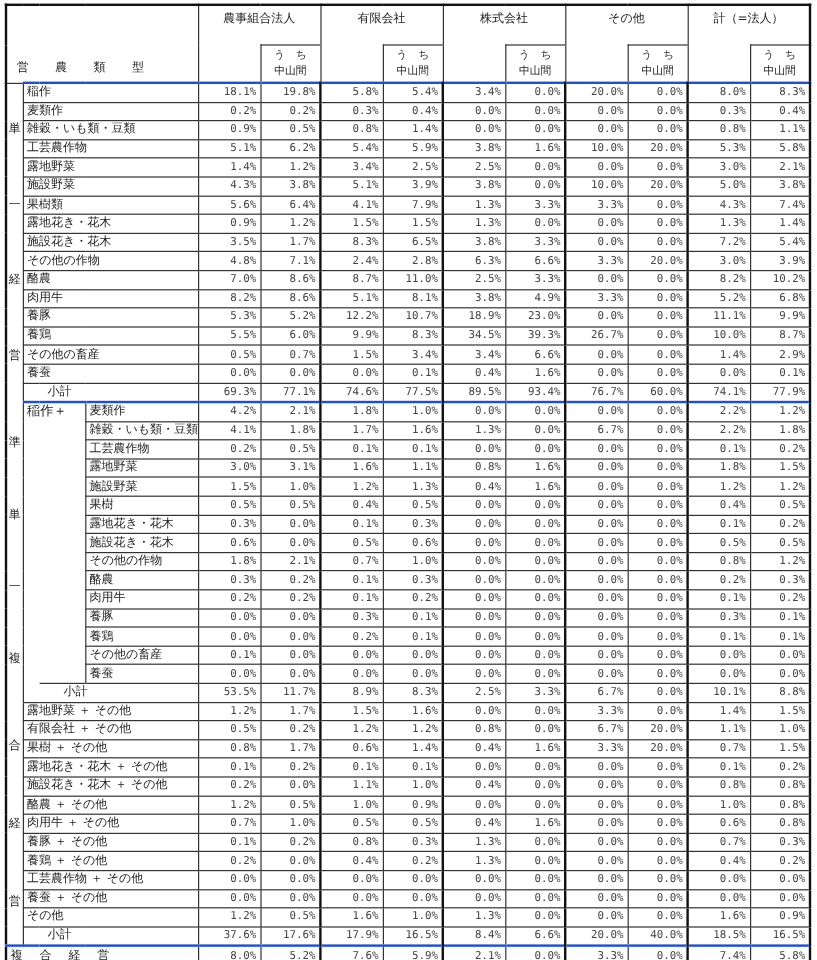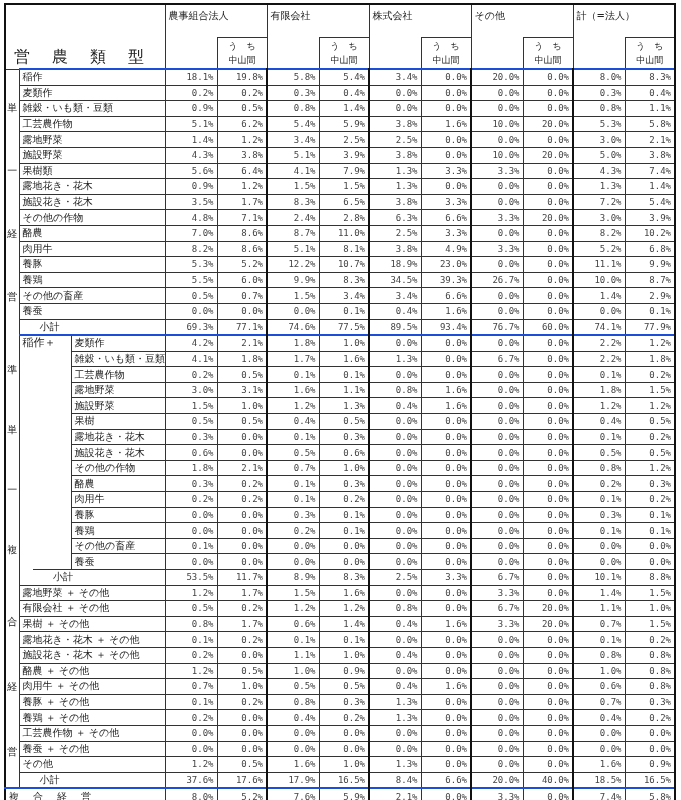--- a/index.html
+++ b/index.html
@@ -2,23 +2,23 @@
 <html><head>
 <meta charset="utf-8">
 <style>
   html, body { margin:0; padding:0; background:#ffffff; }
   body { width:681px; height:800px; overflow:hidden; font-family:"DejaVu Sans", sans-serif; color:#222; }
   table.t { position:absolute; left:4px; top:3px; border-collapse:collapse; table-layout:fixed; width:672px; font-size:9.5px; }
   table.t td { border:1px solid #333; padding:0 3px; height:14.6px; line-height:14px; white-space:nowrap; overflow:hidden; }
   table.t td.num { text-align:right; font-family:"DejaVu Sans Mono", monospace; font-size:9px; color:#444; }
   table.t td.num.b { border-right:2px solid #111; }
   .hdr td { vertical-align:top; }
-  td.grp { text-align:left; padding-top:4px !important; font-size:10px; }
+  td.grp { text-align:center; padding-top:4px !important; font-size:10px; }
   td.sub { text-align:center; font-size:9px; line-height:10px; padding:1px 2px !important; vertical-align:bottom; }
-  td.hd-label { vertical-align:bottom !important; font-size:16px; letter-spacing:22px; padding-bottom:4px !important; padding-left:8px !important; }
+  td.hd-label { vertical-align:bottom !important; font-size:10px; letter-spacing:22px; padding-bottom:4px !important; padding-left:8px !important; }
   td.side { text-align:center; vertical-align:middle; font-size:10px; padding:0 !important; border-top:none !important; border-bottom:none !important; }
   td.lbl { font-size:10px; }
   td.subtotal { padding-left:20px !important; font-size:10px; }
   td.wide { font-size:10px; letter-spacing:14px; }
   tr.thick td { border-top:2px solid #1d4ed8; }
   .outer { border:2px solid #111 !important; }
 </style>
 </head>
 <body>
 

